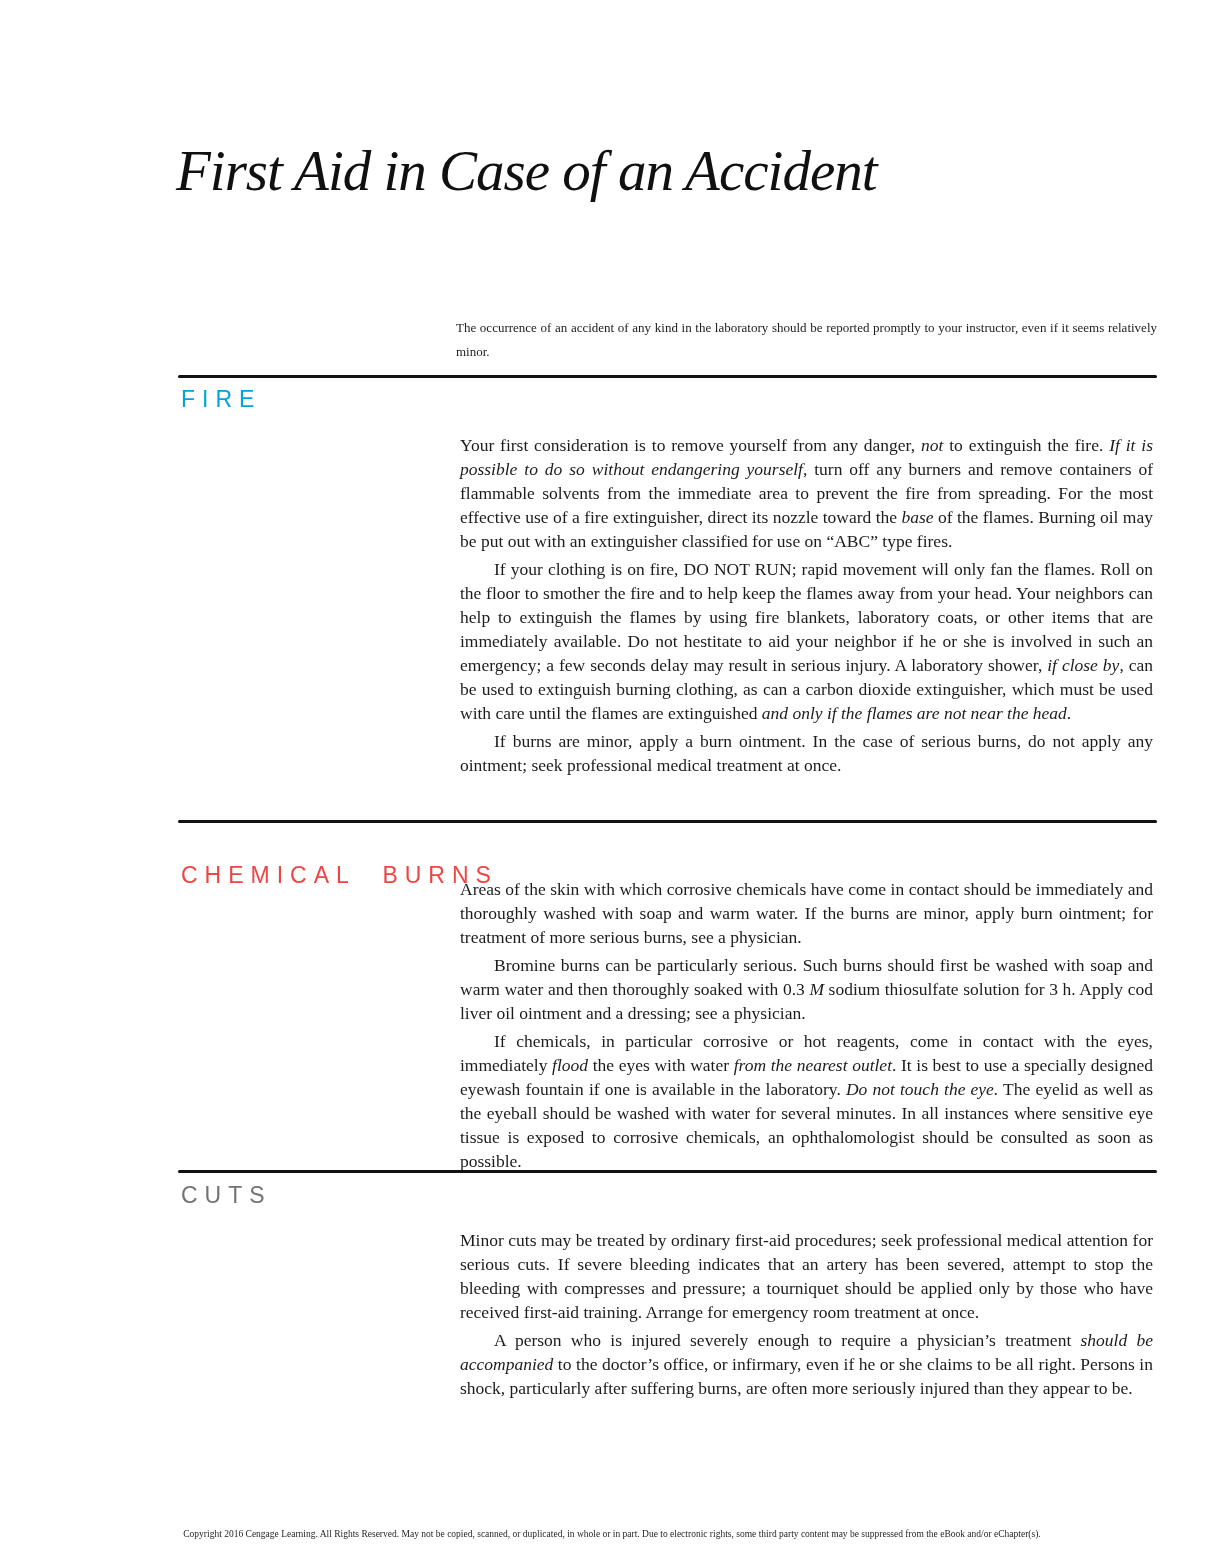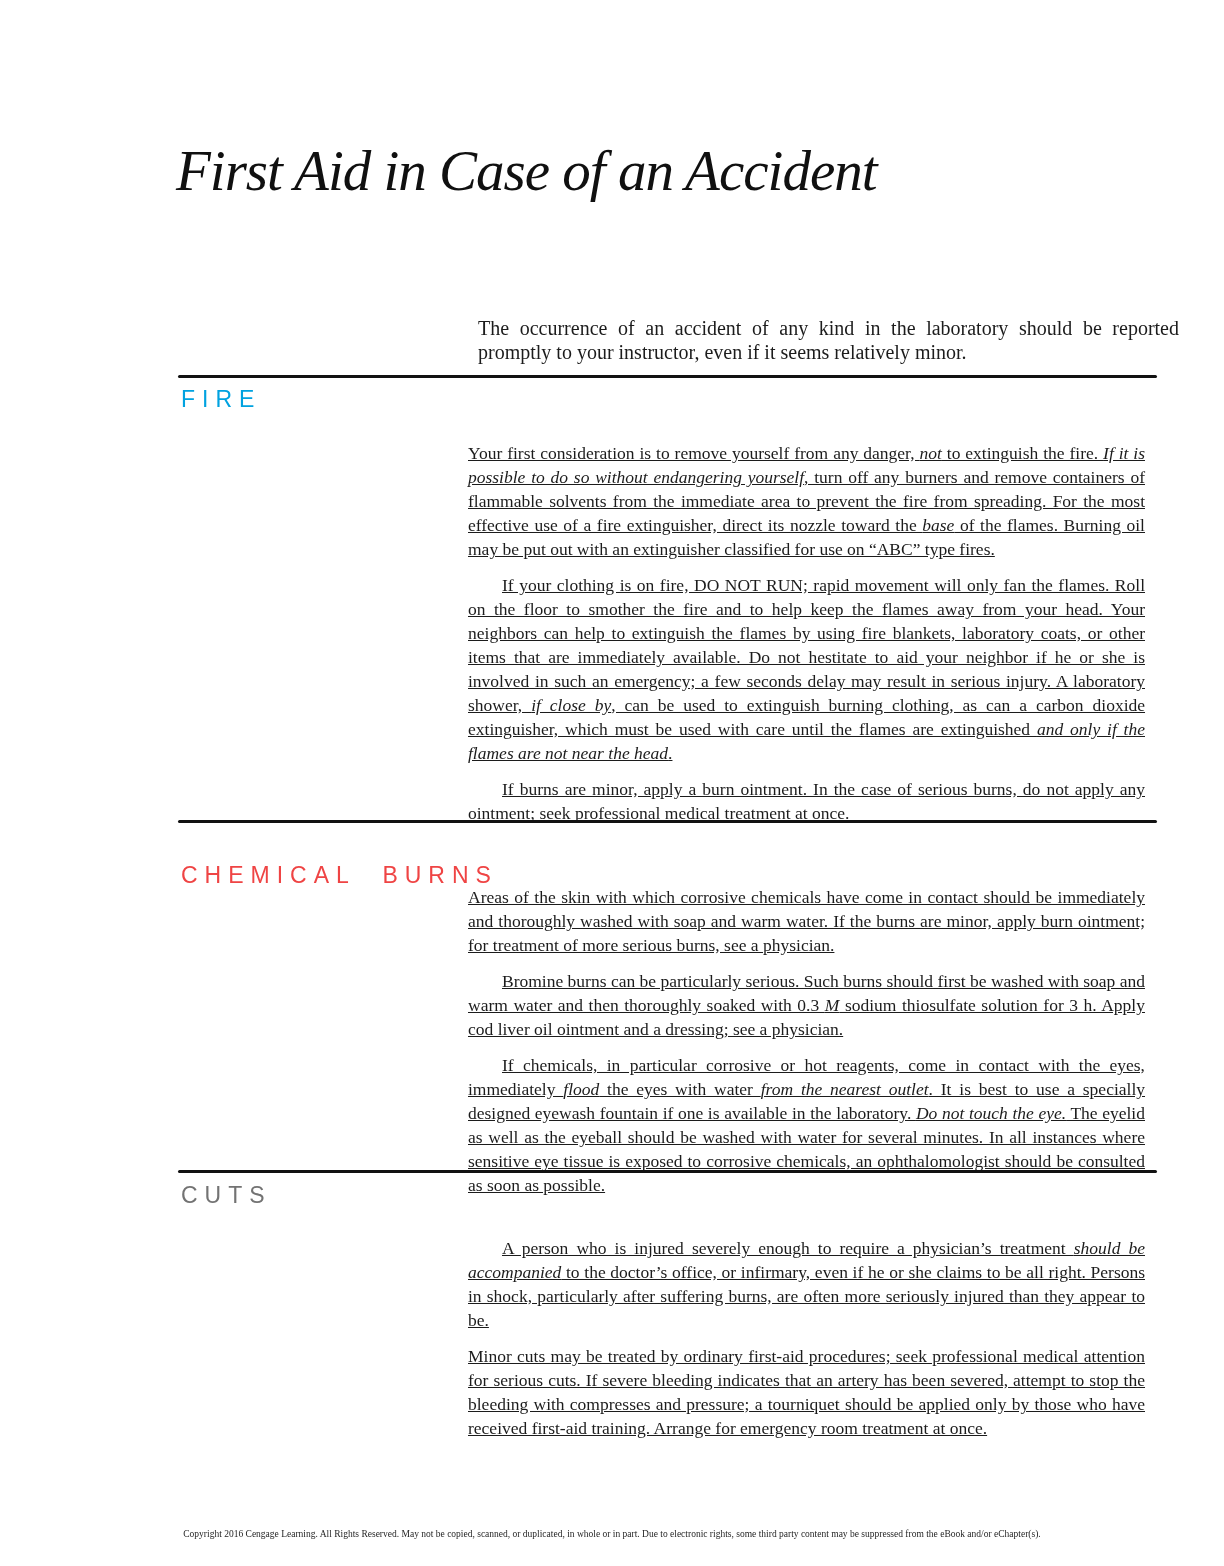--- a/index.html
+++ b/index.html
@@ -16,22 +16,22 @@
   .doc-title {
     position: absolute; left: 176px; top: 138px;
     font-family: "Liberation Serif", serif;
     font-style: italic; font-weight: normal;
     font-size: 57px; line-height: 1.15;
     letter-spacing: -1px;
     color: #101010; white-space: nowrap;
   }
 
   .intro {
-    position: absolute; left: 478px; top: 316px; width: 701px;
-    font-size: 20px; line-height: 24px;
+    position: absolute; left: 456px; top: 316px; width: 701px;
+    font-size: 13px; line-height: 24px;
     text-align: justify;
   }
 
   .rule {
     position: absolute; left: 178px; width: 979px; height: 3px;
     background: #121212;
   }
 
   .sec-heading {
     position: absolute; left: 181px;
@@ -39,21 +39,21 @@
     font-weight: normal; font-size: 23px;
     letter-spacing: 7px; word-spacing: 14px;
     white-space: nowrap;
   }
 
   .body-col {
     position: absolute; left: 456px; width: 701px;
     font-size: 17.5px; line-height: 24px;
     text-align: justify;
   }
-  .para { margin: 12px; text-decoration: underline; }
+  .para { margin: 4px; }
   .para.indent { text-indent: 34px; }
   .it { font-style: italic; }
 
   .footer {
     position: absolute; left: 0; right: 0; top: 1519px;
     text-align: center;
     font-size: 9.5px; line-height: 14px;
     color: #1f1f1f;
     font-family: "Liberation Serif", serif;
     margin-top: 8px;
@@ -80,21 +80,21 @@
   <h2 class="sec-heading accent" style="top: 862px; color: #ef4444;">CHEMICAL BURNS</h2>
   <div class="body-col" style="top:873px">
     <p class="para"><span>Areas of the skin with which corrosive chemicals have come in contact should be immediately and thoroughly washed with soap and warm water. If the burns are minor, apply burn ointment; for treatment of more serious burns, see a physician.</span></p>
     <p class="para indent"><span>Bromine burns can be particularly serious. Such burns should first be washed with soap and warm water and then thoroughly soaked with 0.3 </span><span class="it">M</span><span> sodium thiosulfate solution for 3 h. Apply cod liver oil ointment and a dressing; see a physician.</span></p>
     <p class="para indent"><span>If chemicals, in particular corrosive or hot reagents, come in contact with the eyes, immediately </span><span class="it">flood</span><span> the eyes with water </span><span class="it">from the nearest outlet</span><span>. It is best to use a specially designed eyewash fountain if one is available in the laboratory. </span><span class="it">Do not touch the eye.</span><span> The eyelid as well as the eyeball should be washed with water for several minutes. In all instances where sensitive eye tissue is exposed to corrosive chemicals, an ophthalomologist should be consulted as soon as possible.</span></p>
   </div>
 
   <div class="rule" style="top:1170px"></div>
   <h2 class="sec-heading accent" style="top: 1182px; color: #737373;">CUTS</h2>
   <div class="body-col" style="top:1224px">
+    <p class="para"><span>Minor cuts may be treated by ordinary first-aid procedures; seek professional medical attention for serious cuts. If severe bleeding indicates that an artery has been severed, attempt to stop the bleeding with compresses and pressure; a tourniquet should be applied only by those who have received first-aid training. Arrange for emergency room treatment at once.</span></p>
     <p class="para indent"><span>A person who is injured severely enough to require a physician’s treatment </span><span class="it">should be accompanied</span><span> to the doctor’s office, or infirmary, even if he or she claims to be all right. Persons in shock, particularly after suffering burns, are often more seriously injured than they appear to be.</span></p>
-    <p class="para"><span>Minor cuts may be treated by ordinary first-aid procedures; seek professional medical attention for serious cuts. If severe bleeding indicates that an artery has been severed, attempt to stop the bleeding with compresses and pressure; a tourniquet should be applied only by those who have received first-aid training. Arrange for emergency room treatment at once.</span></p>
   </div>
 
   <div class="footer">
     <p>Copyright 2016 Cengage Learning. All Rights Reserved. May not be copied, scanned, or duplicated, in whole or in part. Due to electronic rights, some third party content may be suppressed from the eBook and/or eChapter(s).</p>
   </div>
 
 </div>
 
 </body></html>

